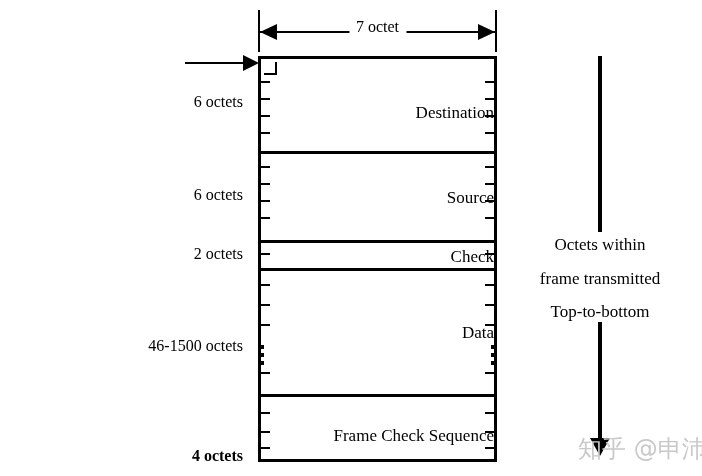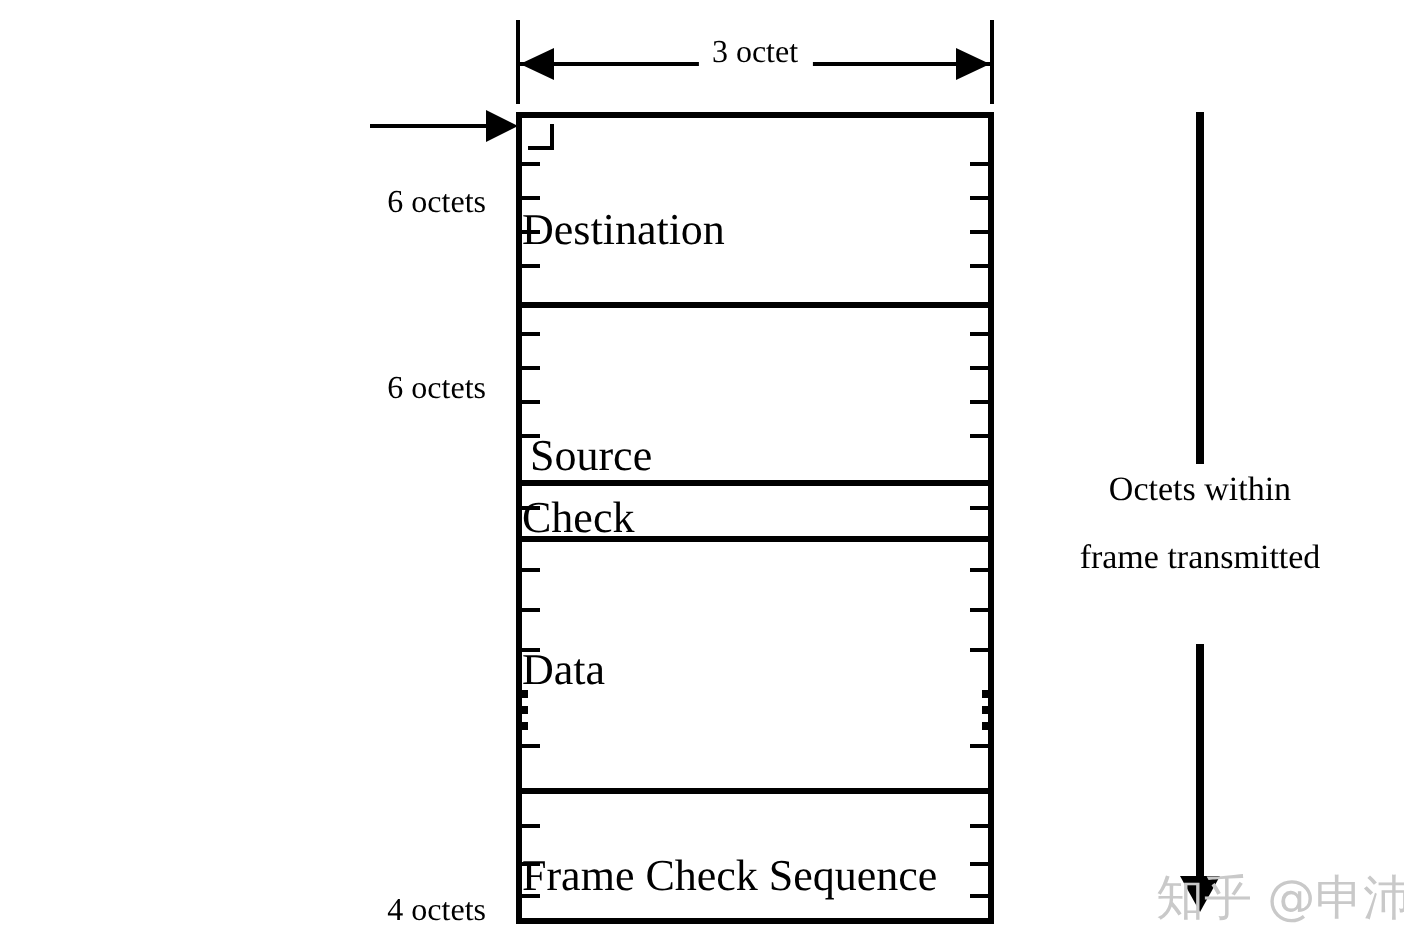--- a/index.html
+++ b/index.html
@@ -22,22 +22,22 @@
     position: absolute;
     white-space: nowrap;
     line-height: 1;
   }
   .lbl-octets {
     font-size: 16px;
     text-align: right;
   }
   .field-label {
     position: absolute;
-    font-size: 22px;
-    text-align: left;
+    font-size: 17px;
+    text-align: right;
     white-space: nowrap;
     line-height: 1;
   }
 
   
   #frame-box {
     position: absolute;
     left: 258px;
     top: 56px;
     width: 239px;
@@ -195,29 +195,31 @@
 <body>
 
 <div id="canvas">
 
   <div id="dim-wrap">
     <div class="dim-cap l"></div>
     <div class="dim-cap r"></div>
     <div class="dim-line"></div>
     <div class="dim-head l"></div>
     <div class="dim-head r"></div>
-    <div id="dim-label">3 octet</div>
+    <div id="dim-label">7 octet</div>
   </div>
 
   <div id="pm-arrow-line"></div>
   <div id="pm-arrow-head"></div>
 
   <div class="txt lbl-octets" style="left:133px; top:94px;  width:110px;">6 octets</div>
   <div class="txt lbl-octets" style="left:133px; top:187px; width:110px;">6 octets</div>
-  <div class="txt lbl-octets" style="left:133px; top:448px; width:110px;">4 octets</div>
+  <div class="txt lbl-octets" style="left:133px; top:246px; width:110px;">2 octets</div>
+  <div class="txt lbl-octets" style="left:103px; top:338px; width:140px;">46-1500 octets</div>
+  <div class="txt lbl-octets" style="left:133px; top:448px; width:110px;font-weight:bold;">4 octets</div>
 
   <div id="frame-box">
 
     <div id="pm-square"></div>
 
     <div class="field-divider" style="top:92px;"></div>
     <div class="field-divider" style="top:181px;"></div>
     <div class="field-divider" style="top:209px;"></div>
     <div class="field-divider" style="top:335px;"></div>
 
@@ -256,27 +258,28 @@
     <div class="tick right" style="top:313px;"></div>
 
     <div class="tick left" style="top:353px;"></div>
     <div class="tick left" style="top:372px;"></div>
     <div class="tick left" style="top:388px;"></div>
     <div class="tick right" style="top:353px;"></div>
     <div class="tick right" style="top:372px;"></div>
     <div class="tick right" style="top:388px;"></div>
 
     <div class="field-label" style="left:0; right:0; top:45px;">Destination</div>
-    <div class="field-label" style="left:4px; right:0; top:130px;margin-top:28px;">Source</div>
+    <div class="field-label" style="left:4px; right:0; top:130px;">Source</div>
     <div class="field-label" style="left:0; right:0; top:189px;">Check</div>
     <div class="field-label" style="left:0; right:0; top:368px;">Frame Check Sequence</div>
     <div class="field-label" style="left:0; right:0; top:265px;">Data</div>
   </div>
 
   <div class="tx-shaft" id="tx-shaft-top"></div>
   <div class="tx-text" style="top:270px;">frame transmitted</div>
   <div class="tx-text" style="top:236px;">Octets within</div>
+  <div class="tx-text" style="top:303px;">Top-to-bottom</div>
   <div class="tx-shaft" id="tx-shaft-bottom"></div>
   <div id="tx-arrow-head"></div>
 
   <div id="watermark">知乎 @申沛</div>
 
 </div>
 
 </body></html>

